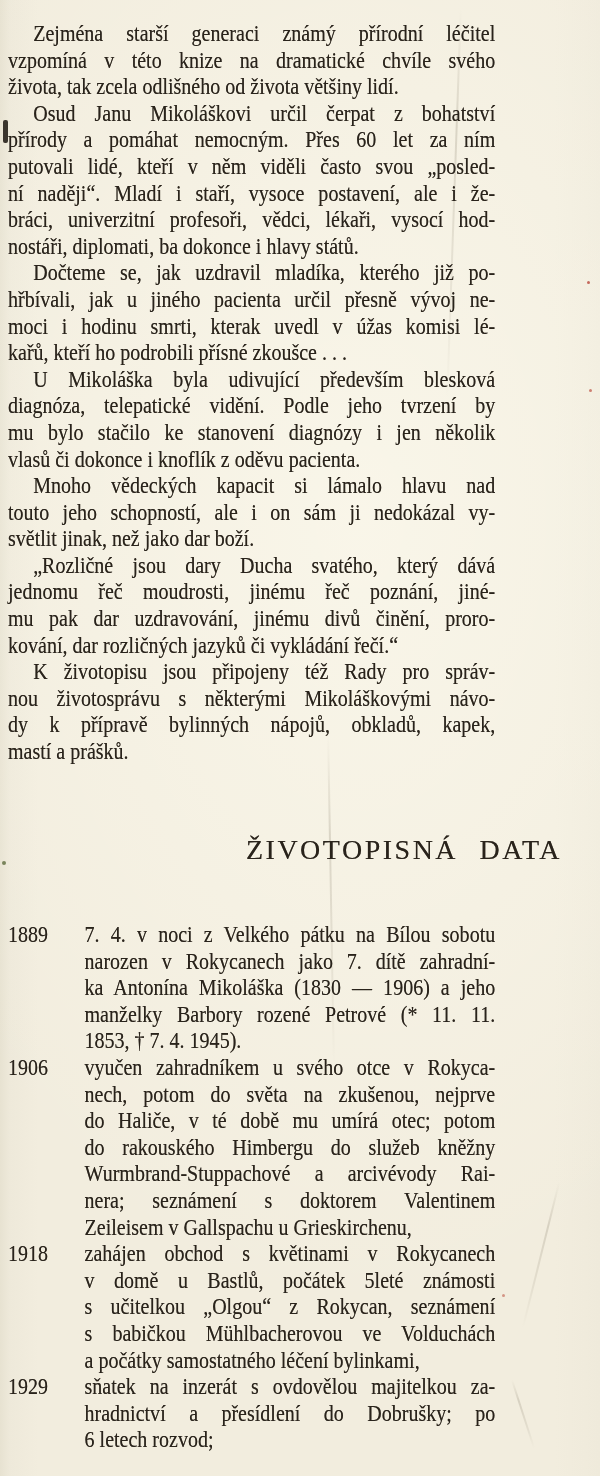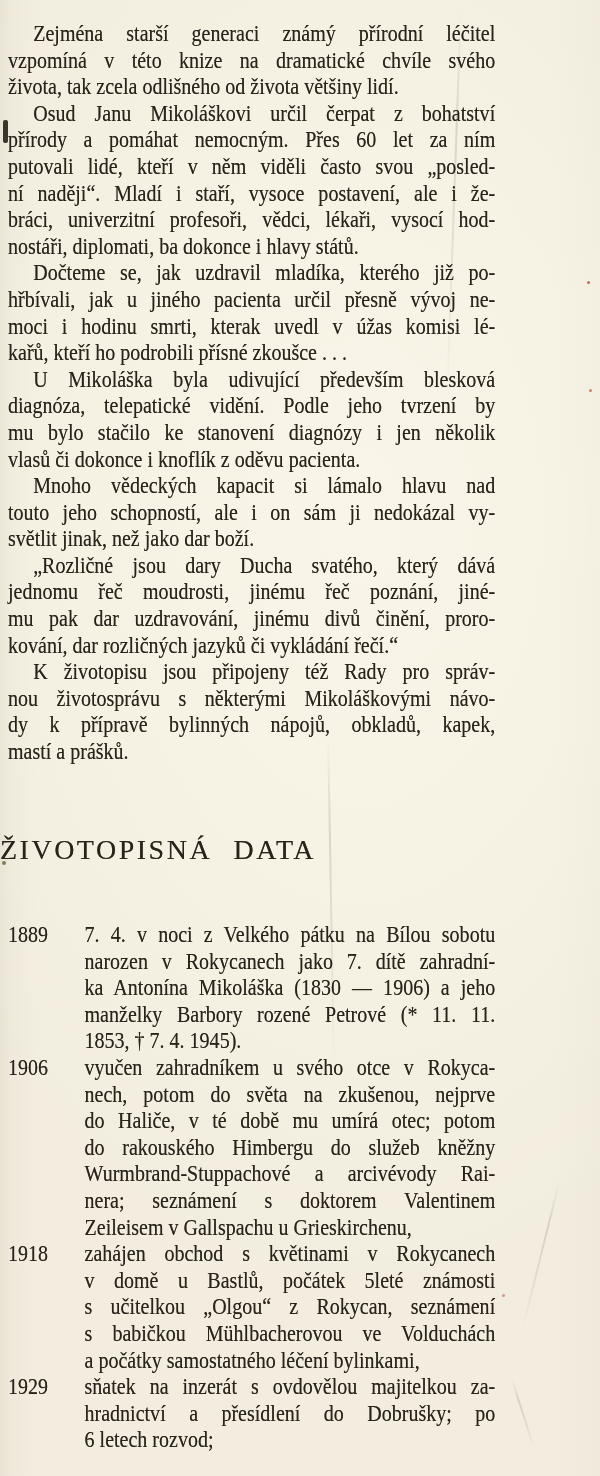--- a/index.html
+++ b/index.html
@@ -33,21 +33,21 @@
   
   .wrap{position:absolute;left:8px;top:0;width:560px;
     transform:scaleX(.87);transform-origin:0 0;
     font-size:23px;}
   .intro{position:absolute;top:21px;left:0;width:560px;line-height:26.6px;}
   .ln{text-align:justify;text-align-last:justify;}
   .ln.last{text-align-last:left;}
   .para .ln:first-child{text-indent:29px;}
 
   .heading{position:absolute;left:0;top:835px;width:562px;height:30px;line-height:30px;
-    text-align:left;font-size:28px;letter-spacing:2.5px;word-spacing:12px;color:#29231b;}
+    text-align:right;font-size:28px;letter-spacing:2.5px;word-spacing:12px;color:#29231b;}
 
   .timeline{position:absolute;top:922px;left:0;width:560px;line-height:26.6px;}
   .row{display:flex;align-items:flex-start;}
   .year{width:88px;flex:none;}
   .dtext{width:472px;flex:none;}
 </style>
 </head>
 <body>
 
 <div class="edge-bar"></div>

